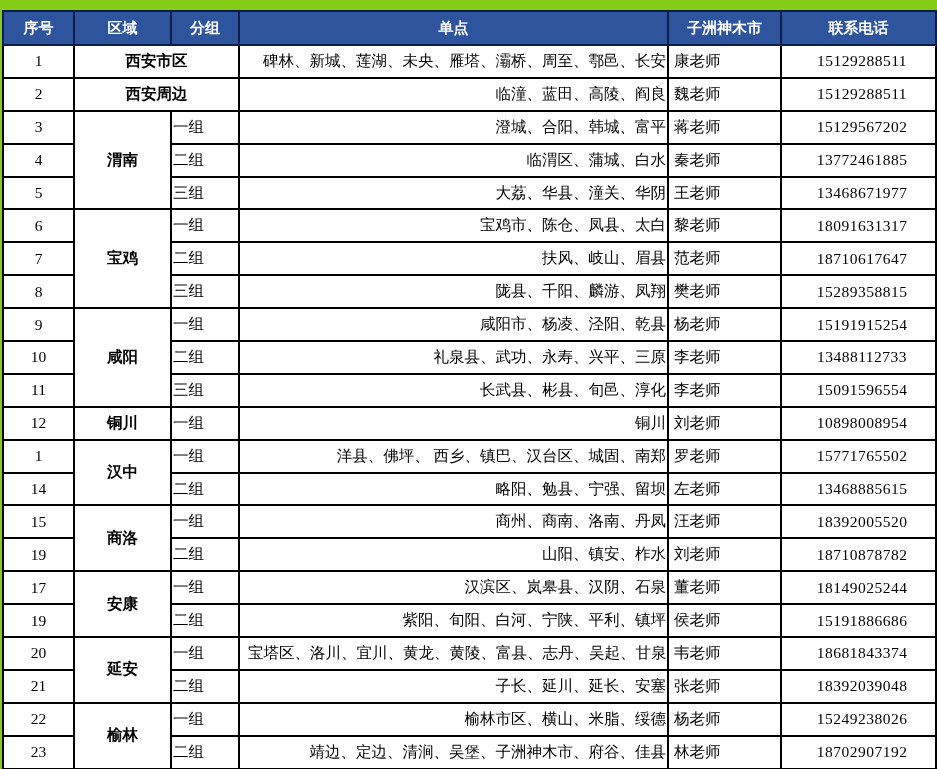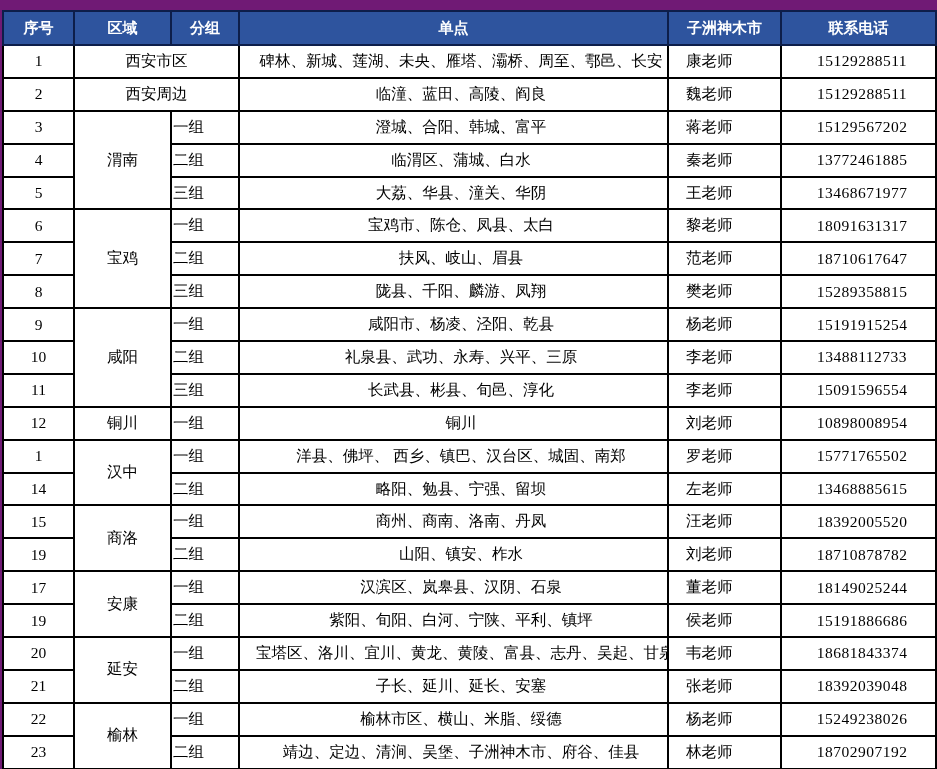--- a/index.html
+++ b/index.html
@@ -4,21 +4,21 @@
 <style>
   html, body {
     margin: 0;
     padding: 0;
     background: #ffffff;
     font-family: "Liberation Serif", "DejaVu Serif", serif;
   }
   .page {
     width: 937px;
     height: 769px;
-    background: #701a75;
+    background: #84cc16;
     overflow: hidden;
     box-sizing: border-box;
   }
   table.contact-table {
     border-collapse: collapse;
     table-layout: fixed;
     width: 933px;
     margin: 10px 0 0 2px;
   }
   table.contact-table th,
@@ -39,24 +39,24 @@
     text-align: center;
     border-color: #0d1e4a;
   }
   table.contact-table tbody td {
     background: #ffffff;
     color: #000000;
     font-size: 15.5px;
     height: 32.9px;
   }
   td.c-no     { text-align: center; }
-  td.c-region { text-align: center; }
+  td.c-region { text-align: center; font-weight: bold; }
   td.c-group  { }
-  td.c-points { text-align: center; padding-left: 16px; }
-  td.c-teacher{ text-align: left; padding-left: 17px; }
+  td.c-points { text-align: right; padding-left: 8px; }
+  td.c-teacher{ text-align: left; padding-left: 5px; }
   td.c-phone  { text-align: center; letter-spacing: 0.5px; padding-left: 8px; }
 </style>
 </head>
 <body>
 
 <div class="page">
   <table class="contact-table">
     <colgroup>
       <col style="width:71px">
       <col style="width:97px">

